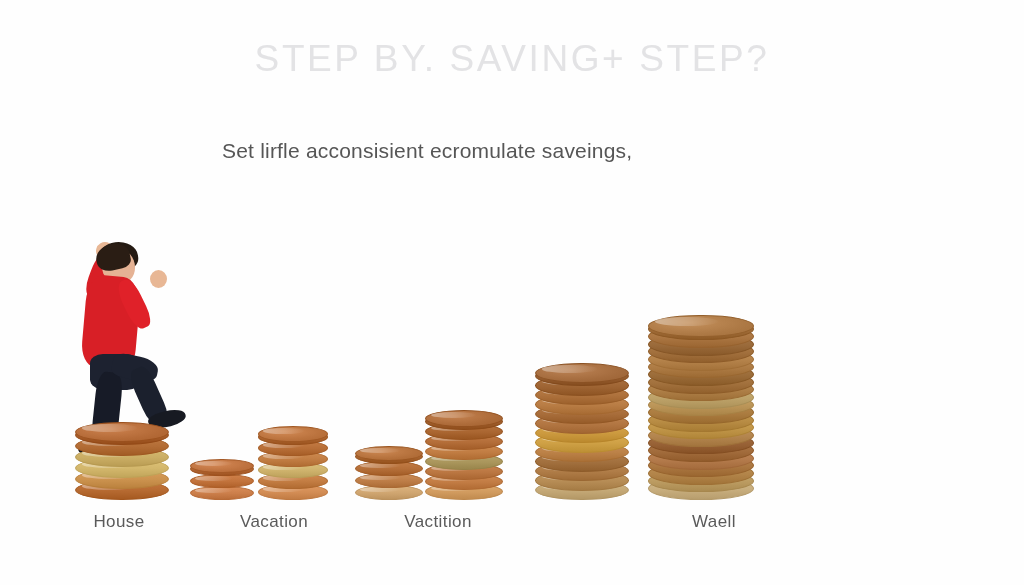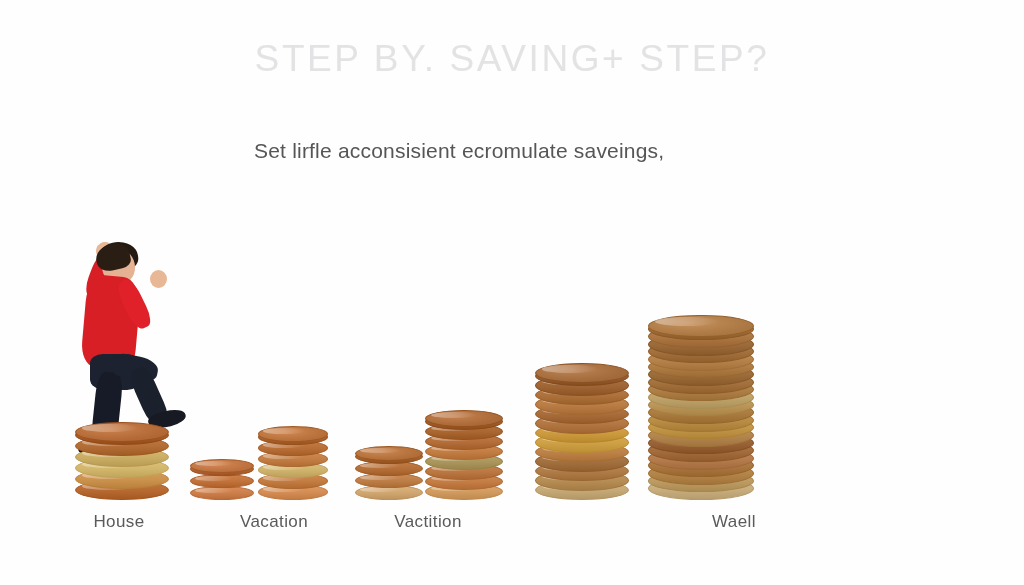--- a/index.html
+++ b/index.html
@@ -41,21 +41,20 @@
     width: 640px;
   }
   .body-line {
     font-family: "Liberation Sans", sans-serif;
     font-size: 21px;
     font-weight: 300;
     color: #565656;
     letter-spacing: 0.2px;
     line-height: 45px;
     white-space: nowrap;
-    margin-left: 32px;
   }
   
   #stacks {
     position: absolute;
     left: 0;
     top: 0;
     width: 1024px;
     height: 585px;
   }
   .stack {
@@ -232,21 +231,21 @@
         <div class="coin" style="width: 76px; height: 15.2px; bottom: 0px; background: linear-gradient(rgb(223, 169, 109) 0%, rgb(209, 155, 95) 55%, rgb(193, 139, 79) 100%); border: 1px solid rgb(189, 135, 75); z-index: 1;"></div>
         <div class="coin" style="width: 76px; height: 15.2px; bottom: 10px; background: linear-gradient(rgb(208, 138, 82) 0%, rgb(194, 124, 68) 55%, rgb(178, 108, 52) 100%); border: 1px solid rgb(174, 104, 48); z-index: 2;"></div>
         <div class="coin" style="width: 76px; height: 15.2px; bottom: 20px; background: linear-gradient(rgb(201, 133, 80) 0%, rgb(187, 119, 66) 55%, rgb(171, 103, 50) 100%); border: 1px solid rgb(167, 99, 46); z-index: 3;"></div>
         <div class="coin" style="width: 76px; height: 15.2px; bottom: 30px; background: linear-gradient(rgb(184, 164, 106) 0%, rgb(170, 150, 92) 55%, rgb(154, 134, 76) 100%); border: 1px solid rgb(150, 130, 72); z-index: 4;"></div>
         <div class="coin" style="width: 76px; height: 15.2px; bottom: 40px; background: linear-gradient(rgb(207, 139, 81) 0%, rgb(193, 125, 67) 55%, rgb(177, 109, 51) 100%); border: 1px solid rgb(173, 105, 47); z-index: 5;"></div>
         <div class="coin" style="width: 76px; height: 15.2px; bottom: 50px; background: linear-gradient(rgb(194, 124, 71) 0%, rgb(180, 110, 57) 55%, rgb(164, 94, 41) 100%); border: 1px solid rgb(160, 90, 37); z-index: 6;"></div>
         <div class="coin" style="width: 76px; height: 15.2px; bottom: 60px; background: linear-gradient(rgb(184, 116, 63) 0%, rgb(170, 102, 49) 55%, rgb(154, 86, 33) 100%); border: 1px solid rgb(150, 82, 29); z-index: 7;"></div>
         <div class="coin" style="width: 76px; height: 15.2px; bottom: 70px; background: linear-gradient(rgb(174, 108, 58) 0%, rgb(160, 94, 44) 55%, rgb(144, 78, 28) 100%); border: 1px solid rgb(140, 74, 24); z-index: 8;"></div>
         <div class="coin" style="width: 76px; height: 15.2px; bottom: 73px; background: radial-gradient(at 38% 34%, rgb(196, 130, 80) 0%, rgb(174, 108, 58) 58%, rgb(162, 96, 46) 100%); border: 1px solid rgb(148, 82, 32); z-index: 10;"></div>
       </div>
-      <div class="cat-label" style="left: 428px;">Vactition</div>
+      <div class="cat-label" style="left: 438px;">Vactition</div>
       <div class="stack" style="left: 535px; width: 92px; height: 131.5px; bottom: 85px;">
         <div class="coin" style="width: 92px; height: 18.4px; bottom: 0px; background: linear-gradient(rgb(210, 182, 132) 0%, rgb(196, 168, 118) 55%, rgb(180, 152, 102) 100%); border: 1px solid rgb(176, 148, 98); z-index: 1;"></div>
         <div class="coin" style="width: 92px; height: 18.4px; bottom: 9.5px; background: linear-gradient(rgb(196, 154, 99) 0%, rgb(182, 140, 85) 55%, rgb(166, 124, 69) 100%); border: 1px solid rgb(162, 120, 65); z-index: 2;"></div>
         <div class="coin" style="width: 92px; height: 18.4px; bottom: 19px; background: linear-gradient(rgb(189, 138, 85) 0%, rgb(175, 124, 71) 55%, rgb(159, 108, 55) 100%); border: 1px solid rgb(155, 104, 51); z-index: 3;"></div>
         <div class="coin" style="width: 92px; height: 18.4px; bottom: 28.5px; background: linear-gradient(rgb(176, 126, 76) 0%, rgb(162, 112, 62) 55%, rgb(146, 96, 46) 100%); border: 1px solid rgb(142, 92, 42); z-index: 4;"></div>
         <div class="coin" style="width: 92px; height: 18.4px; bottom: 38px; background: linear-gradient(rgb(201, 143, 85) 0%, rgb(187, 129, 71) 55%, rgb(171, 113, 55) 100%); border: 1px solid rgb(167, 109, 51); z-index: 5;"></div>
         <div class="coin" style="width: 92px; height: 18.4px; bottom: 47.5px; background: linear-gradient(rgb(220, 174, 83) 0%, rgb(206, 160, 69) 55%, rgb(190, 144, 53) 100%); border: 1px solid rgb(186, 140, 49); z-index: 6;"></div>
         <div class="coin" style="width: 92px; height: 18.4px; bottom: 57px; background: linear-gradient(rgb(217, 167, 76) 0%, rgb(203, 153, 62) 55%, rgb(187, 137, 46) 100%); border: 1px solid rgb(183, 133, 42); z-index: 7;"></div>
         <div class="coin" style="width: 92px; height: 18.4px; bottom: 66.5px; background: linear-gradient(rgb(192, 132, 80) 0%, rgb(178, 118, 66) 55%, rgb(162, 102, 50) 100%); border: 1px solid rgb(158, 98, 46); z-index: 8;"></div>
         <div class="coin" style="width: 92px; height: 18.4px; bottom: 76px; background: linear-gradient(rgb(181, 122, 71) 0%, rgb(167, 108, 57) 55%, rgb(151, 92, 41) 100%); border: 1px solid rgb(147, 88, 37); z-index: 9;"></div>
@@ -274,21 +273,21 @@
         <div class="coin" style="width: 104px; height: 20.8px; bottom: 106.4px; background: linear-gradient(rgb(176, 127, 75) 0%, rgb(162, 113, 61) 55%, rgb(146, 97, 45) 100%); border: 1px solid rgb(142, 93, 41); z-index: 15;"></div>
         <div class="coin" style="width: 104px; height: 20.8px; bottom: 114px; background: linear-gradient(rgb(169, 122, 71) 0%, rgb(155, 108, 57) 55%, rgb(139, 92, 41) 100%); border: 1px solid rgb(135, 88, 37); z-index: 16;"></div>
         <div class="coin" style="width: 104px; height: 20.8px; bottom: 121.6px; background: linear-gradient(rgb(187, 137, 82) 0%, rgb(173, 123, 68) 55%, rgb(157, 107, 52) 100%); border: 1px solid rgb(153, 103, 48); z-index: 17;"></div>
         <div class="coin" style="width: 104px; height: 20.8px; bottom: 129.2px; background: linear-gradient(rgb(194, 144, 88) 0%, rgb(180, 130, 74) 55%, rgb(164, 114, 58) 100%); border: 1px solid rgb(160, 110, 54); z-index: 18;"></div>
         <div class="coin" style="width: 104px; height: 20.8px; bottom: 136.8px; background: linear-gradient(rgb(176, 126, 75) 0%, rgb(162, 112, 61) 55%, rgb(146, 96, 45) 100%); border: 1px solid rgb(142, 92, 41); z-index: 19;"></div>
         <div class="coin" style="width: 104px; height: 20.8px; bottom: 144.4px; background: linear-gradient(rgb(168, 120, 72) 0%, rgb(154, 106, 58) 55%, rgb(138, 90, 42) 100%); border: 1px solid rgb(134, 86, 38); z-index: 20;"></div>
         <div class="coin" style="width: 104px; height: 20.8px; bottom: 152px; background: linear-gradient(rgb(185, 132, 80) 0%, rgb(171, 118, 66) 55%, rgb(155, 102, 50) 100%); border: 1px solid rgb(151, 98, 46); z-index: 21;"></div>
         <div class="coin" style="width: 104px; height: 20.8px; bottom: 159.6px; background: linear-gradient(rgb(174, 122, 70) 0%, rgb(160, 108, 56) 55%, rgb(144, 92, 40) 100%); border: 1px solid rgb(140, 88, 36); z-index: 22;"></div>
         <div class="coin" style="width: 104px; height: 20.8px; bottom: 162.6px; background: radial-gradient(at 38% 34%, rgb(196, 144, 92) 0%, rgb(174, 122, 70) 58%, rgb(162, 110, 58) 100%); border: 1px solid rgb(148, 96, 44); z-index: 24;"></div>
       </div>
-      <div class="cat-label" style="left: 734px; text-align: center;">Waell</div>
+      <div class="cat-label" style="left: 714px; text-align: center;">Waell</div>
     </div>
 
   <div id="figure">
     <div class="fg" id="fig-arm-back"></div>
     <div class="fg" id="fig-hand-back"></div>
     <div class="fg" id="fig-hair"></div>
     <div class="fg" id="fig-head"></div>
     <div class="fg" id="fig-hair2"></div>
     <div class="fg" id="fig-torso"></div>
     <div class="fg" id="fig-arm-front"></div>

